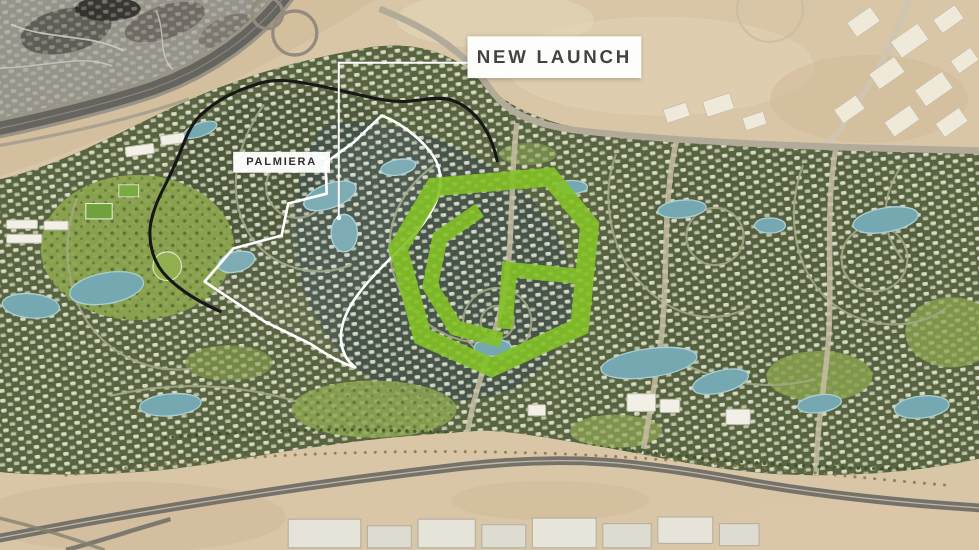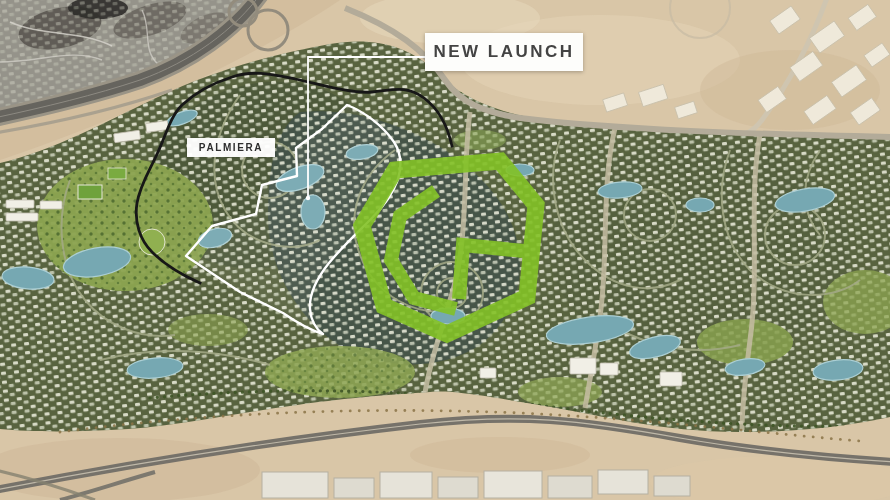--- a/index.html
+++ b/index.html
@@ -3,21 +3,21 @@
 <meta charset="utf-8">
 <style>
   html,body{margin:0;padding:0;background:#222;}
   .stage{position:relative;width:890px;height:500px;overflow:hidden;
          font-family:"Liberation Sans", sans-serif;padding-left:28px;}
   .stage svg{position:absolute;inset:0;display:block;}
   .map-label{position:absolute;display:flex;align-items:center;justify-content:center;
              background:#fdfdfb;color:#434343;font-weight:bold;}
   .new-launch{left:425px;top:33px;width:158px;height:38px;font-size:17px;
               letter-spacing:2.5px;box-shadow:0 1px 4px rgba(0,0,0,.28);}
-  .palmiera{left:187px;top:138px;width:88px;height:19px;font-size:10px;
+  .palmiera{left:212px;top:138px;width:88px;height:19px;font-size:10px;
             letter-spacing:1.6px;color:#2e2e2e;background:rgba(255,255,255,.96);
             box-shadow:0 0 2px rgba(0,0,0,.25);}
 </style>
 </head>
 <body>
 
 <div class="stage">
 
 <svg viewBox="0 0 890 500" width="890" height="500">
   <defs>

